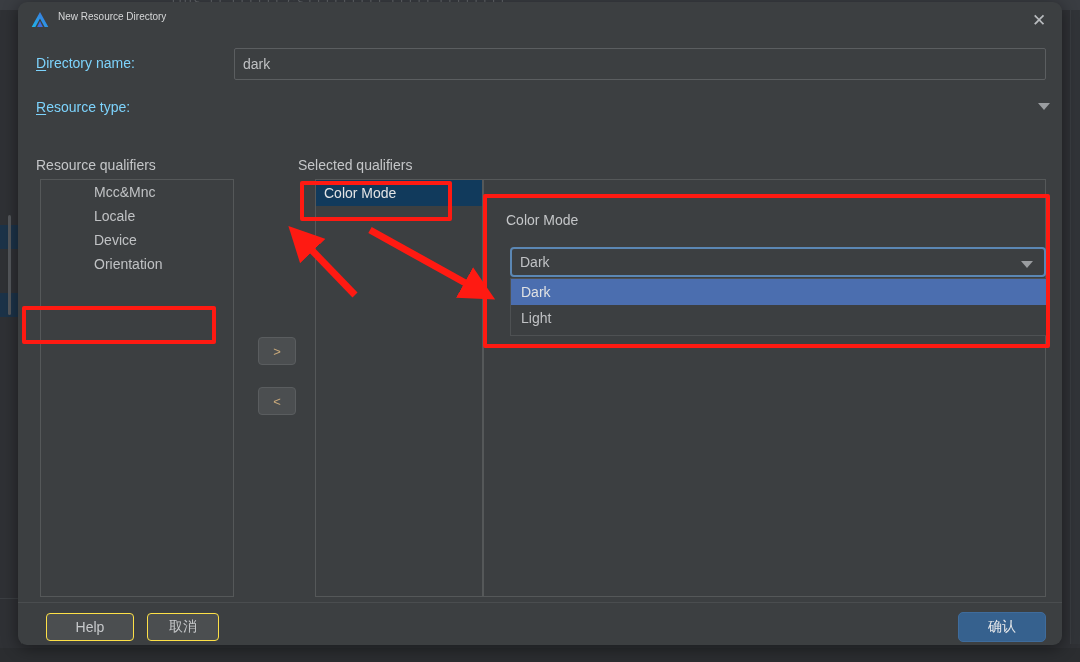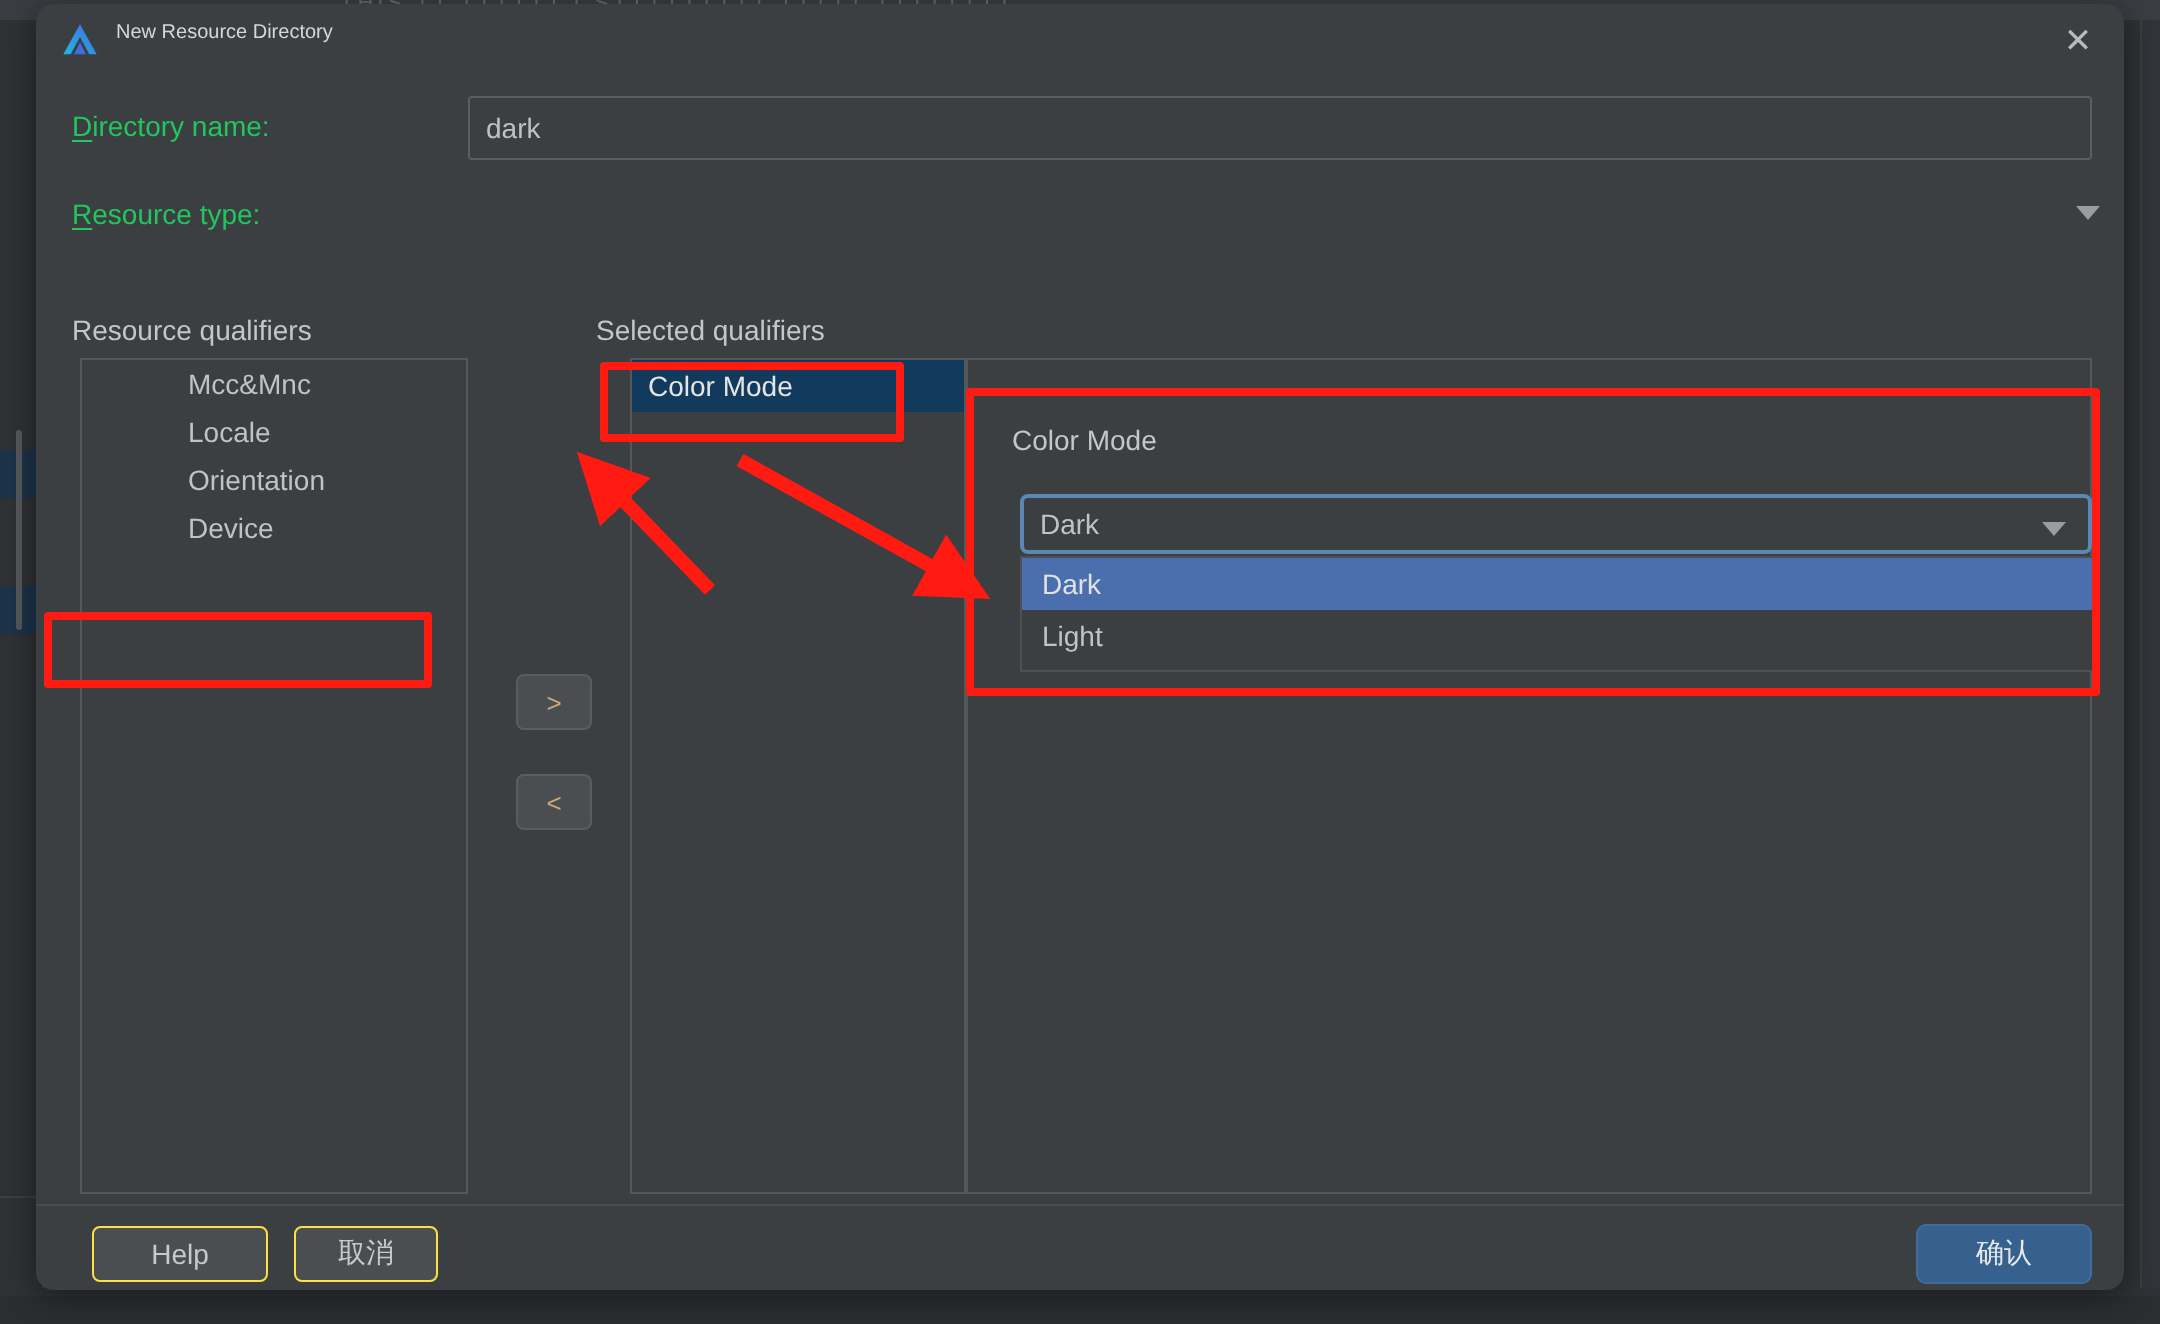--- a/index.html
+++ b/index.html
@@ -84,21 +84,21 @@
     position: absolute; right: 8px; top: 4px;
     width: 30px; height: 28px;
     display: flex; align-items: center; justify-content: center;
     color: #b8bbbe; font-size: 17px; line-height: 1;
     cursor: pointer;
   }
 
   
   .form-label {
     position: absolute;
-    font-size: 14px; color: #22c55e; white-space: nowrap;
+    font-size: 14px; color: #7dd3fc; white-space: nowrap;
   }
   .mnem { text-decoration: underline; text-underline-offset: 2px; }
 
   #lbl-dirname { left: 18px; top: 53px; }
   #lbl-restype { left: 18px; top: 97px; }
 
   .field {
     position: absolute;
     background: #3c3f41;
     border: 1px solid #5b5e60;
@@ -301,22 +301,22 @@
 
   <div class="form-label" id="lbl-restype"><span class="mnem">R</span><span>esource type:</span></div>
   <div id="restype-arrow"></div>
 
   <div id="cap-available">Resource qualifiers</div>
   <div id="cap-selected">Selected qualifiers</div>
 
   <div id="available-list">
       <div class="row">Mcc&amp;Mnc</div>
       <div class="row">Locale</div>
+      <div class="row">Device</div>
       <div class="row">Orientation</div>
-      <div class="row">Device</div>
     </div>
 
   <div class="xfer-btn" id="xfer-right">&gt;</div>
   <div class="xfer-btn" id="xfer-left">&lt;</div>
 
   <div id="selected-list">
       <div class="row selected">Color Mode</div>
     </div>
 
   <div id="detail-panel">

